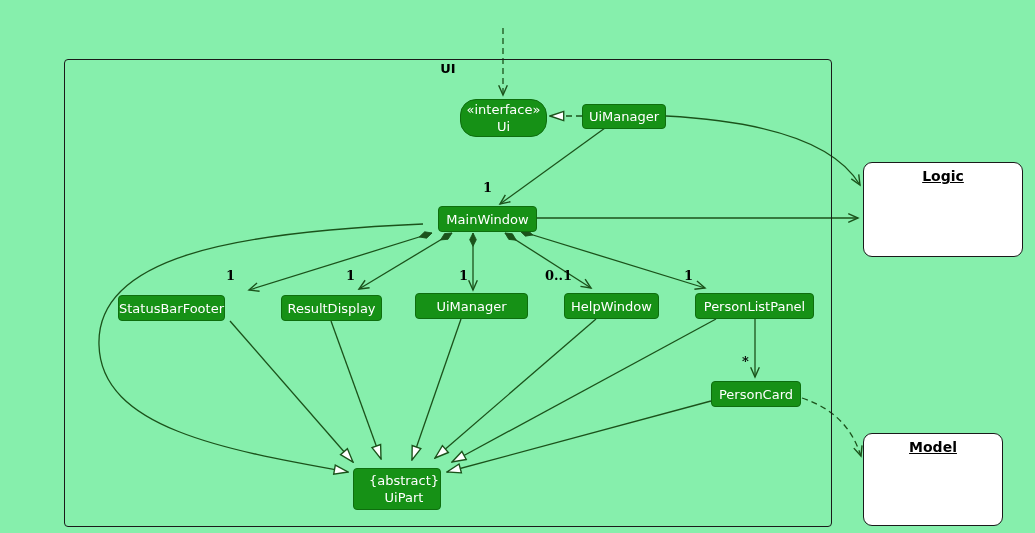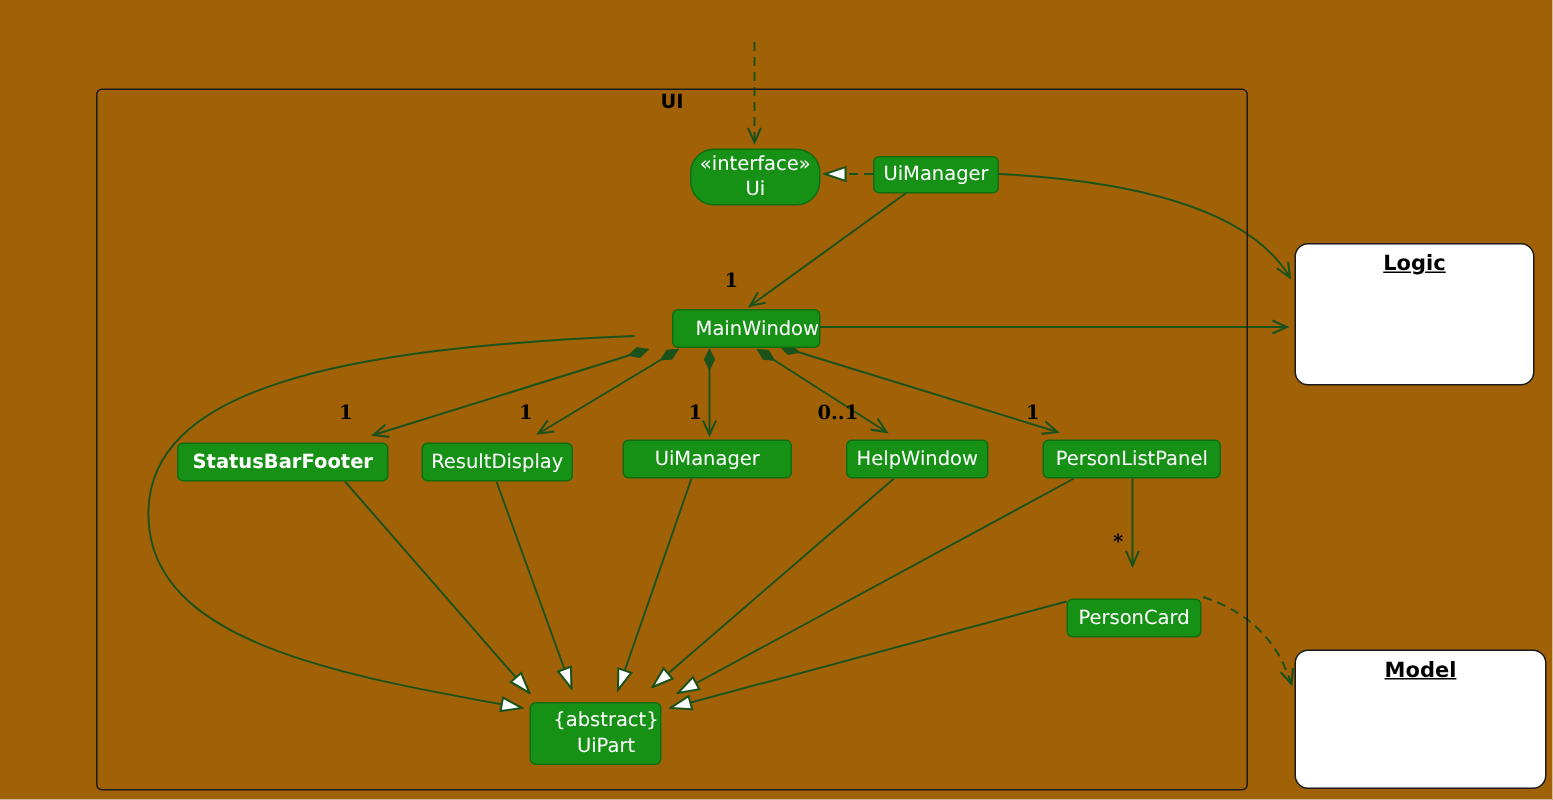--- a/index.html
+++ b/index.html
@@ -5,21 +5,21 @@
   :root{
     --class-fill:#169116;
     --class-border:#0e6e0e;
     --class-text:#ffffff;
     --edge:#1b521b;
     --frame-border:#1a1a1a;
     --label-text:#000000;
   }
   html,body{margin:0;padding:0;background:#ffffff;}
   #canvas{
-    position:relative;width:1035px;height:533px;background:#a16207;
+    position:relative;width:1035px;height:533px;background:#86efac;
     font-family:"DejaVu Sans","Liberation Sans",sans-serif;overflow:hidden;
   }
   #edges{position:absolute;left:0;top:0;width:1035px;height:533px;}
   .edge{stroke:var(--edge);stroke-width:1.3;fill:none;}
   .edge.dashed{stroke-dasharray:6 4;}
   .mk-arrow{stroke:var(--edge);stroke-width:1.3;fill:none;}
   .mk-tri{stroke:var(--edge);stroke-width:1.2;fill:#ffffff;}
   .mk-diamond{fill:var(--edge);stroke:var(--edge);}
   .frame{
     position:absolute;left:64px;top:59px;width:768px;height:468px;
@@ -97,50 +97,50 @@
     <path class="edge" d="M716,319 L452,462" marker-end="url(#tri)"></path>
     <path class="edge" d="M711,401 L447,472" marker-end="url(#tri)"></path>
   </svg>
 
   <div class="frame"></div>
   <div class="frame-label">UI</div>
 
   <div class="ext-box" style="left:863px;top:162px;width:160px;height:95px;">
     <div class="ext-label">Logic</div>
   </div>
-  <div class="ext-box" style="left:863px;top:433px;width:168px;height:93px;">
+  <div class="ext-box" style="left:863px;top:433px;width:140px;height:93px;">
     <div class="ext-label">Model</div>
   </div>
 
   <div class="uml-class two-line" style="left:460px;top:99px;width:87px;height:38px;border-radius:16px;">
     <span>«interface»</span>
     <span>Ui</span>
   </div>
   <div class="uml-class" style="left:582px;top:104px;width:84px;height:25px;">
     <span>UiManager</span>
   </div>
-  <div class="uml-class" style="left:448px;top:206px;width:99px;height:26px;justify-content:flex-end;">
+  <div class="uml-class" style="left:438px;top:206px;width:99px;height:26px;">
     <span>MainWindow</span>
   </div>
-  <div class="uml-class" style="left:118px;top:295px;width:141px;height:26px;font-weight:bold;">
+  <div class="uml-class" style="left:118px;top:295px;width:107px;height:26px;">
     <span>StatusBarFooter</span>
   </div>
   <div class="uml-class" style="left:281px;top:295px;width:101px;height:26px;">
     <span>ResultDisplay</span>
   </div>
   <div class="uml-class" style="left:415px;top:293px;width:113px;height:26px;">
     <span>UiManager</span>
   </div>
   <div class="uml-class" style="left:695px;top:293px;width:119px;height:26px;">
     <span>PersonListPanel</span>
   </div>
   <div class="uml-class" style="left:564px;top:293px;width:95px;height:26px;">
     <span>HelpWindow</span>
   </div>
-  <div class="uml-class" style="left:711px;top:399px;width:90px;height:26px;">
+  <div class="uml-class" style="left:711px;top:381px;width:90px;height:26px;">
     <span>PersonCard</span>
   </div>
   <div class="uml-class two-line" style="left:353px;top:468px;width:88px;height:42px;padding-left:14px;">
     <span>{abstract}</span>
     <span>UiPart</span>
   </div>
 
   <div class="mult" style="left:483px;top:180px;">1</div>
   <div class="mult" style="left:226px;top:268px;">1</div>
   <div class="mult" style="left:346px;top:268px;">1</div>

